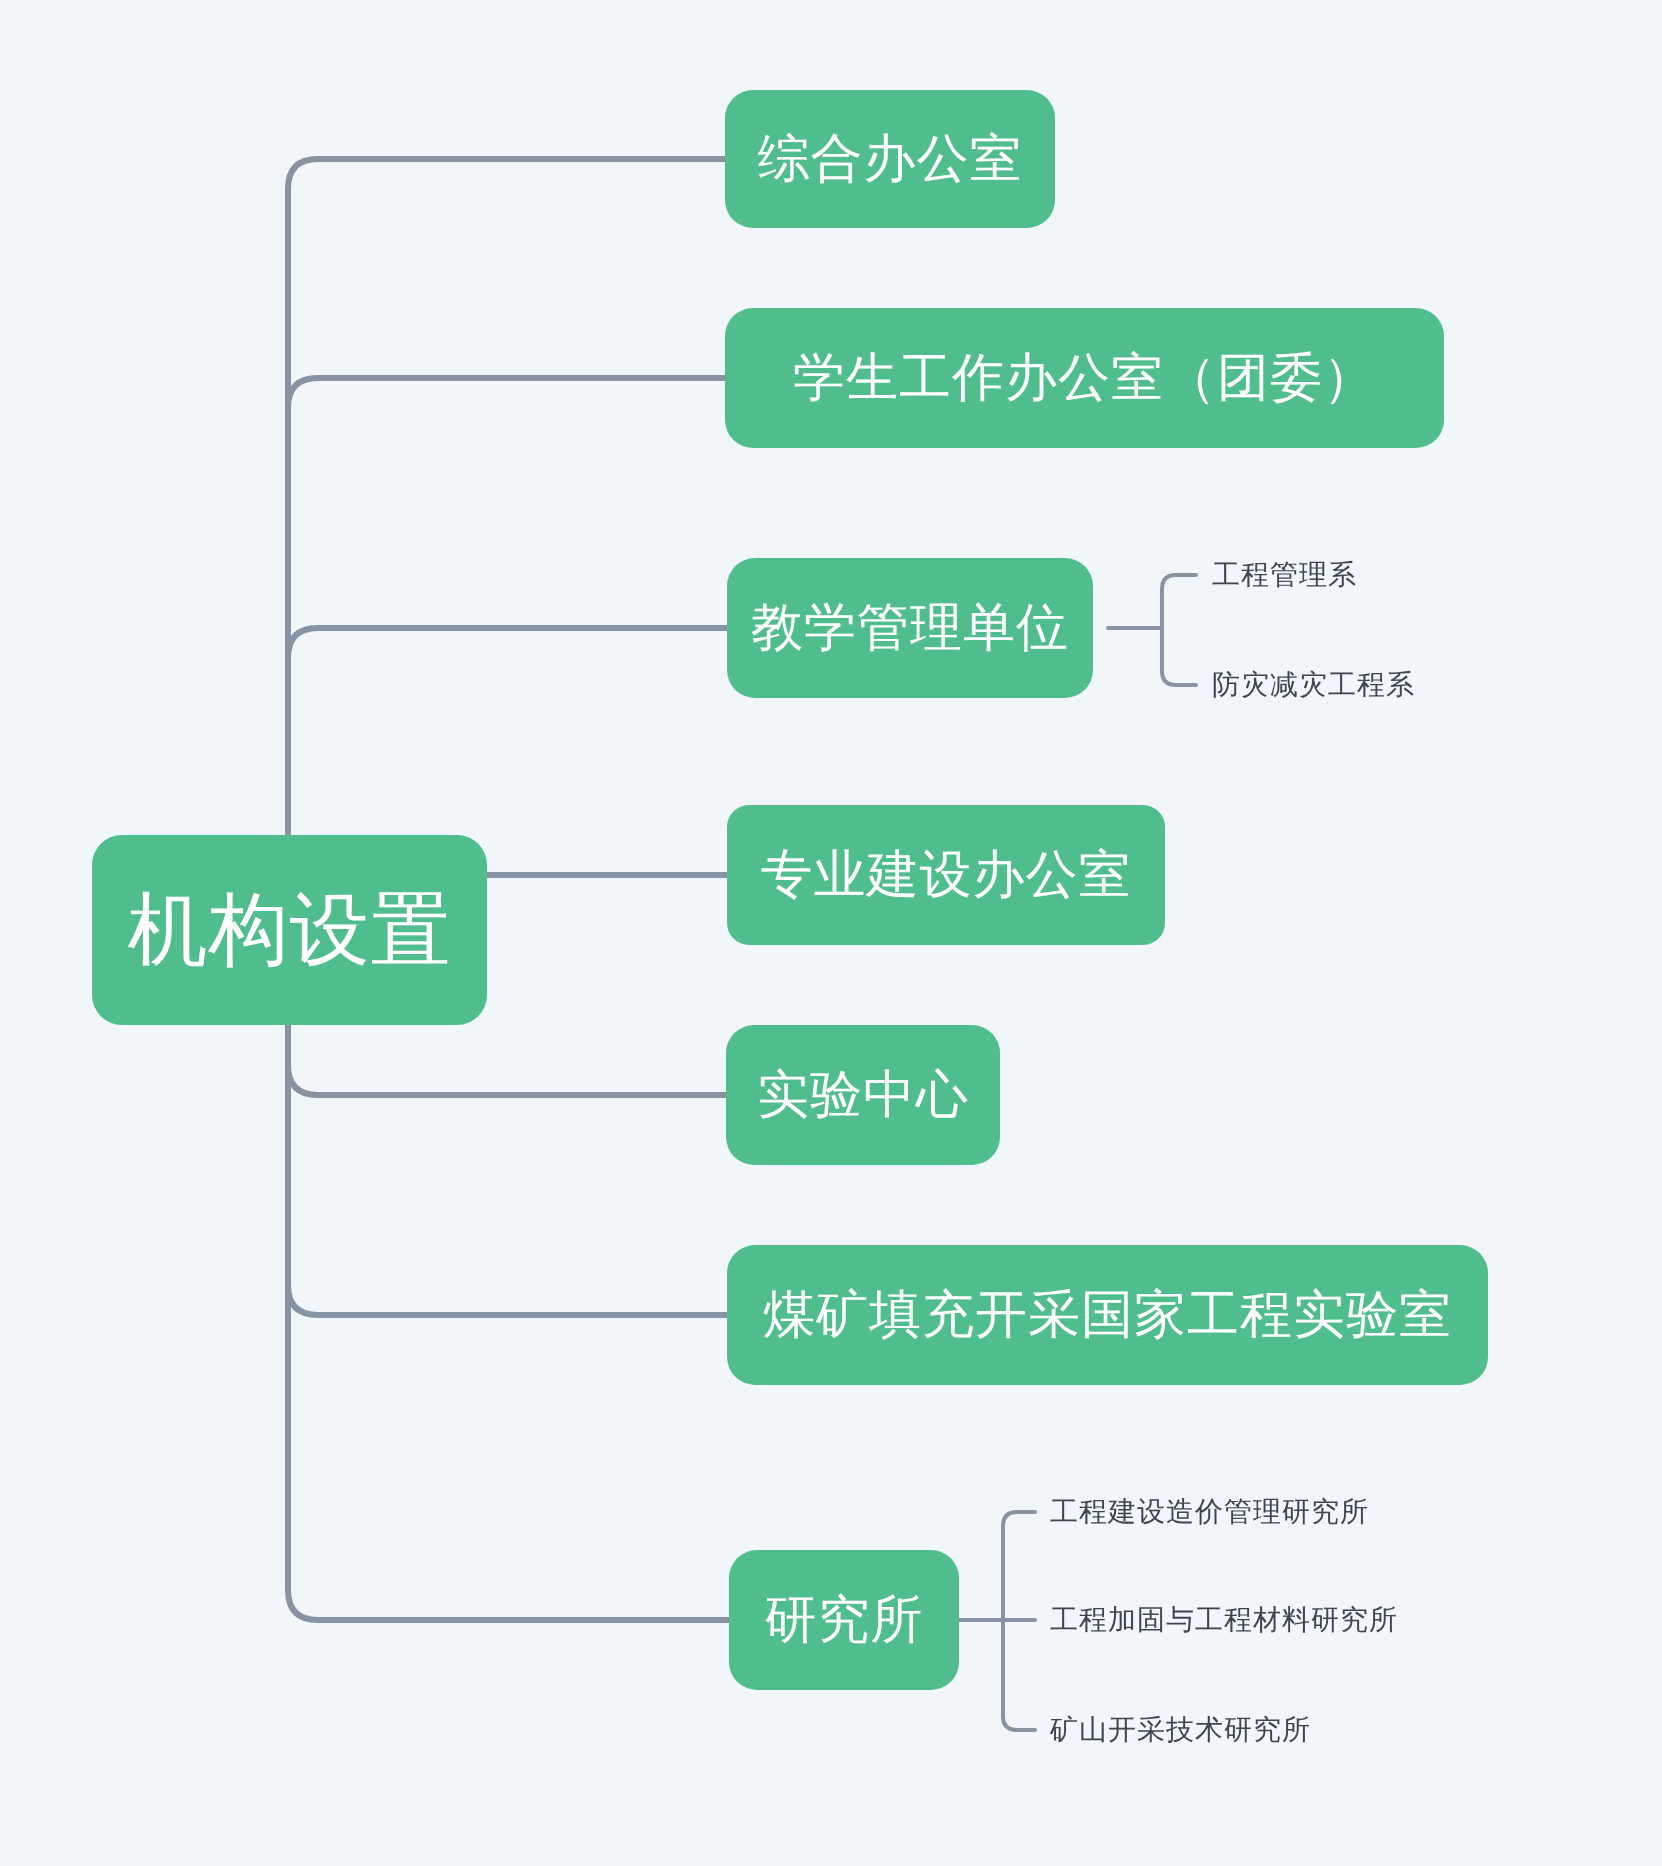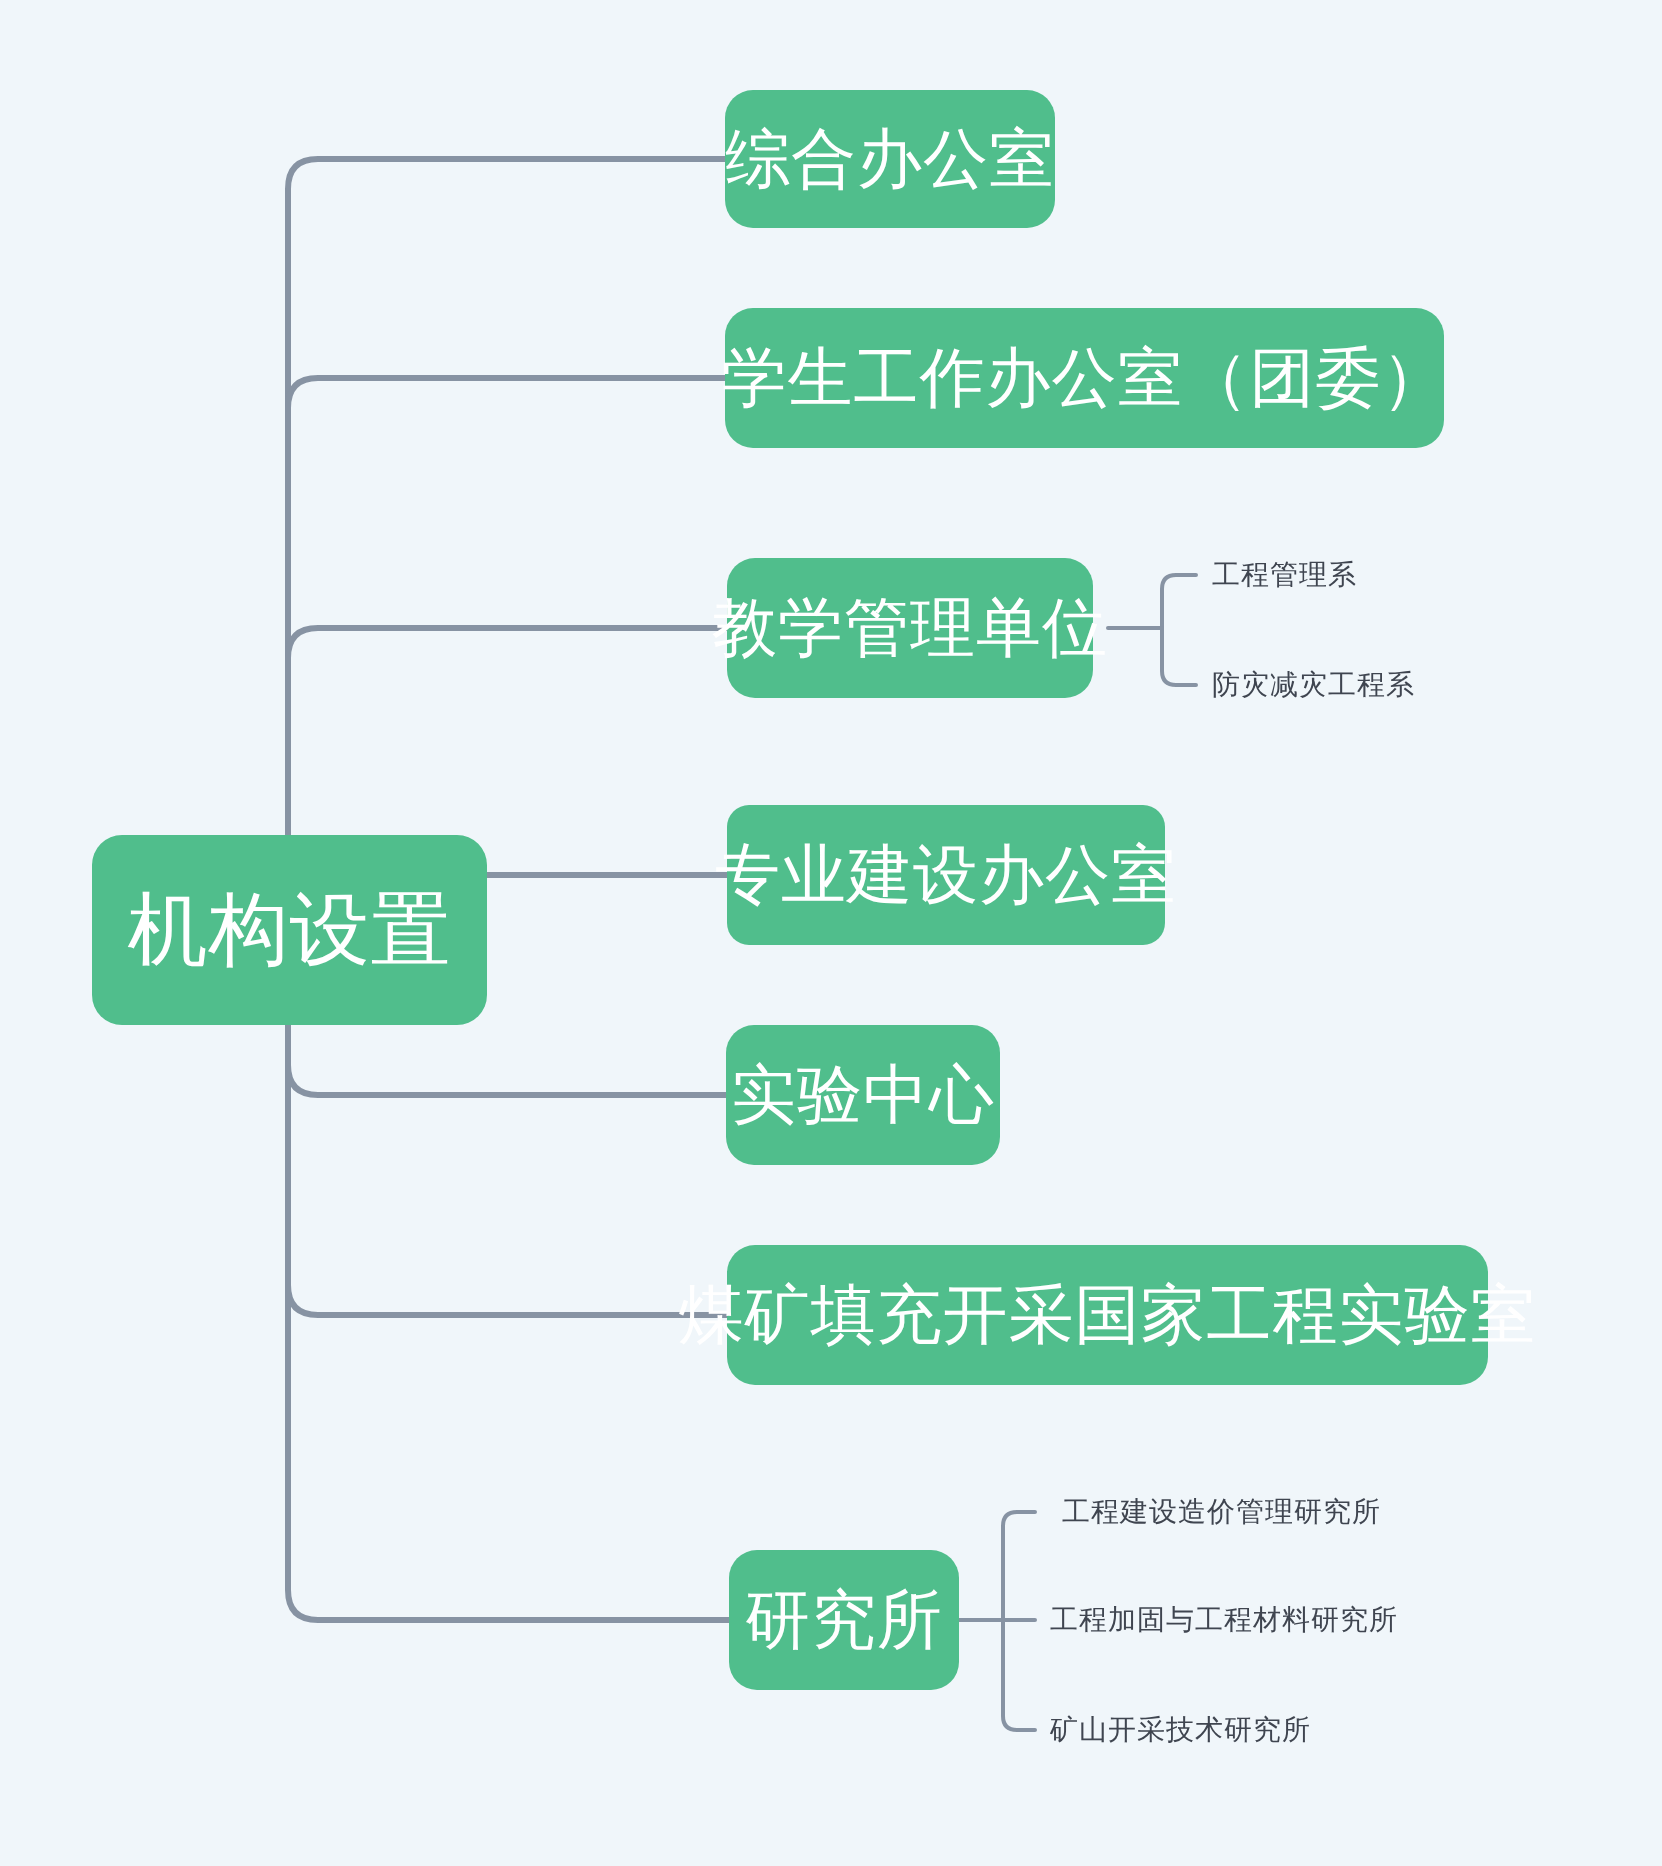--- a/index.html
+++ b/index.html
@@ -35,21 +35,21 @@
   .connectors path.branch { stroke-width: 6; }
   .connectors path.twig   { stroke-width: 4; }
   .node {
     position: absolute;
     background: var(--node-green);
     color: var(--node-text);
     display: flex;
     align-items: center;
     justify-content: center;
     border-radius: 28px;
-    font-size: 65px;
+    font-size: 52px;
     line-height: 1.1;
     white-space: nowrap;
     letter-spacing: 1px;
   }
   .node.root {
     border-radius: 30px;
     font-size: 80px;
   }
   .leaf {
     position: absolute;
@@ -113,19 +113,19 @@
   </div>
 
   <div class="node" style="left:729px; top:1550px; width:230px; height:140px;">
     <span>研究所</span>
   </div>
 
   <div class="leaf" style="left:1212px; top:575px;">工程管理系</div>
 
   <div class="leaf" style="left:1212px; top:685px;">防灾减灾工程系</div>
 
-  <div class="leaf" style="left:1050px; top:1512px;margin-left:12px;">工程建设造价管理研究所</div>
+  <div class="leaf" style="left:1050px; top:1512px;">工程建设造价管理研究所</div>
 
   <div class="leaf" style="left:1050px; top:1620px;">工程加固与工程材料研究所</div>
 
   <div class="leaf" style="left:1050px; top:1730px;">矿山开采技术研究所</div>
 
 </div>
 
 </body></html>

